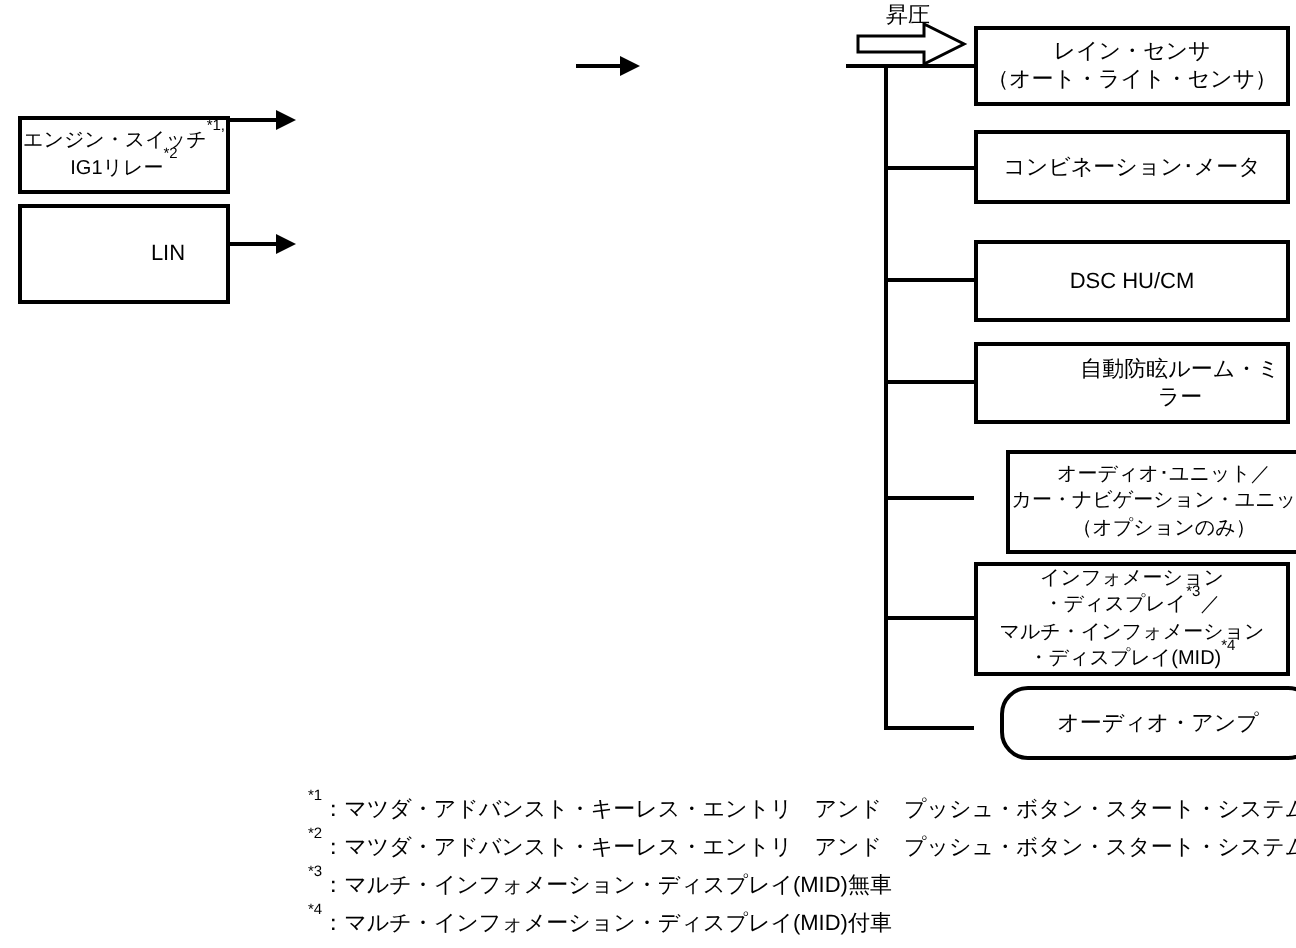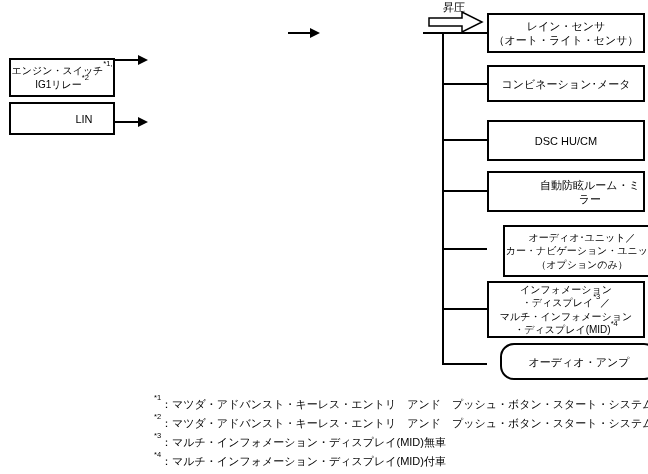--- a/index.html
+++ b/index.html
@@ -85,21 +85,21 @@
 
 <div class="canvas">
 
   <div class="box small" style="left:9px; top:39px; width:106px; height:39px;margin-top:19px;">
     <div>
       <span>エンジン・スイッチ</span><sup class="fnmark">*1,</sup><br>
       <span>IG1リレー</span><sup class="fnmark">*2</sup>
     </div>
   </div>
 
-  <div class="box" style="left:9px; top:102px; width:106px; height:33px;padding-left:44px;">
+  <div class="box" style="left:9px; top:102px; width:106px; height:50px;padding-left:44px;">
     <span>LIN</span>
   </div>
 
 
 
   <div class="boost-label">昇圧</div>
   <svg class="boost-arrow" width="56" height="22" viewBox="0 0 56 22">
     <polygon points="1,7 34,7 34,1 54,11 34,21 34,15 1,15" fill="#ffffff" stroke="#000000" stroke-width="1.5"></polygon>
   </svg>
 

